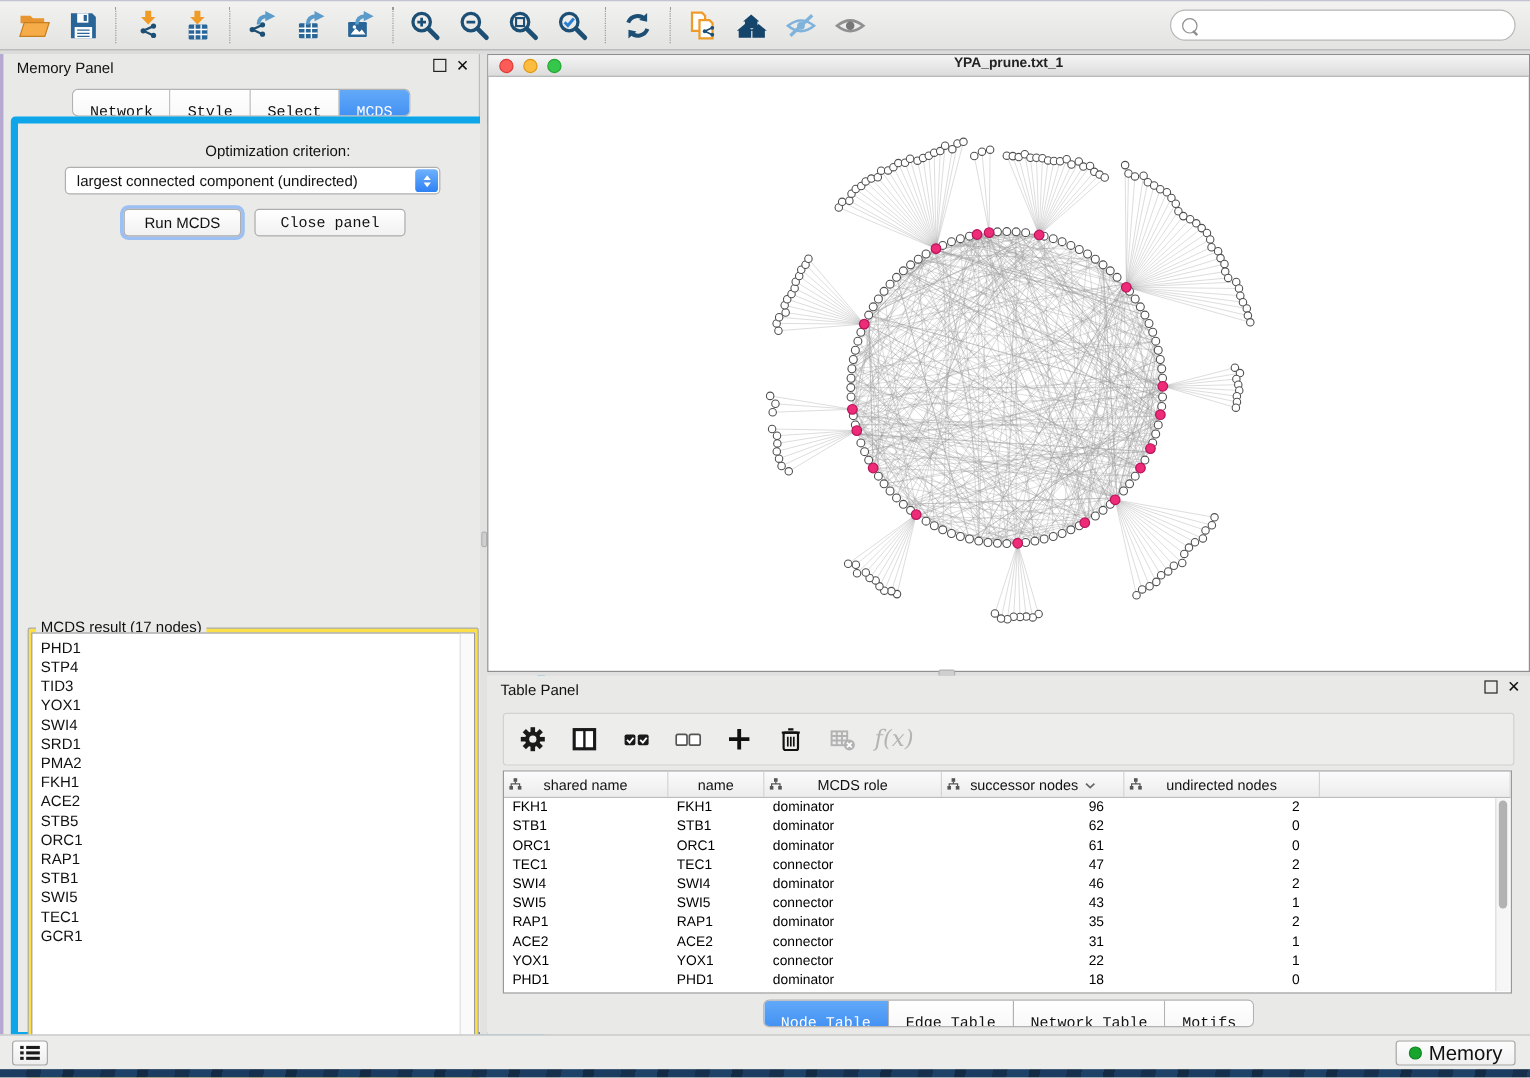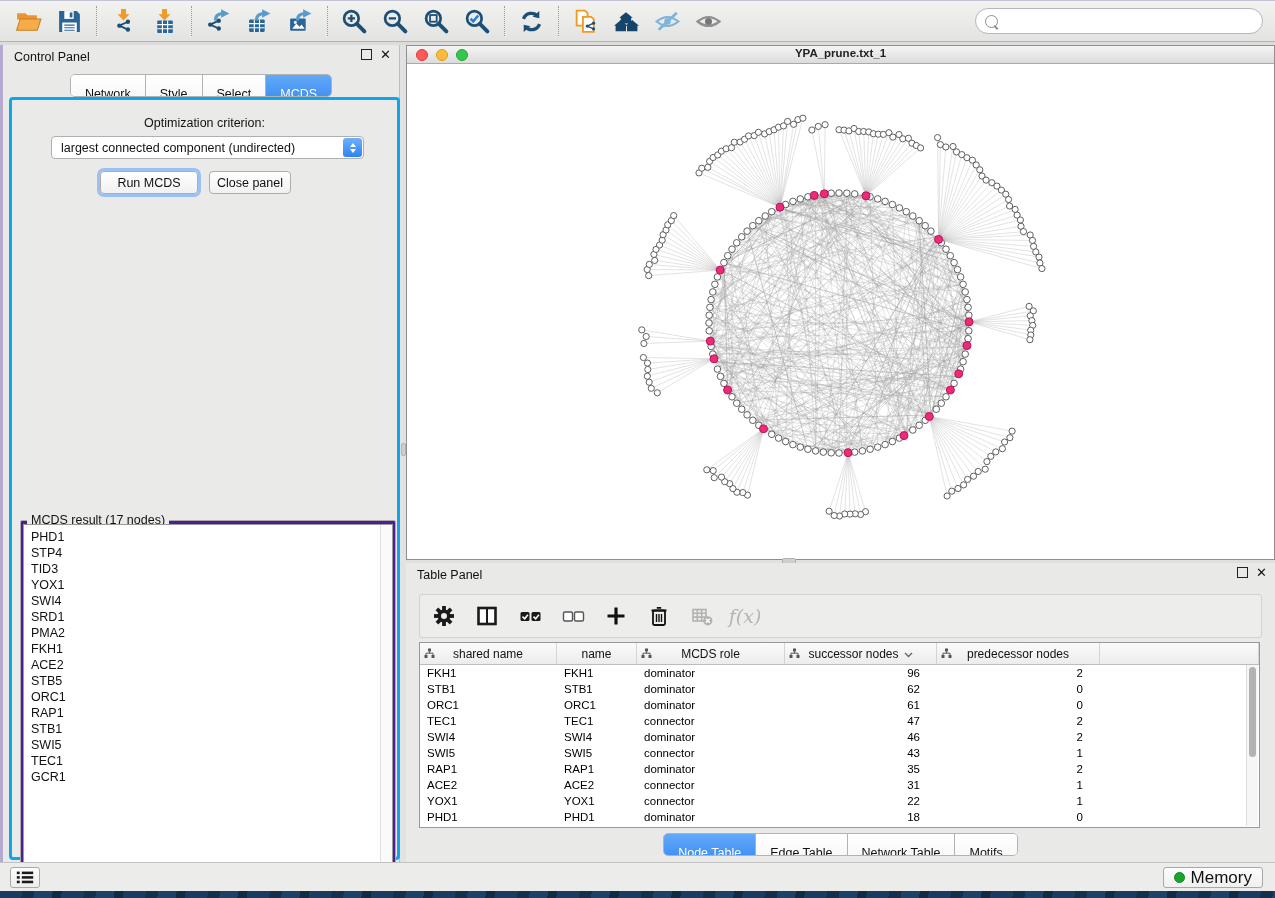--- a/index.html
+++ b/index.html
@@ -30,41 +30,41 @@
   .control-panel{position:absolute;left:3px;top:45px;width:397px;height:817px;background:#e9e9e8;
     border-right:1px solid #bdbdbd;box-sizing:border-box;}
   .panel-header{position:relative;height:24px;}
   .panel-title{position:absolute;left:11px;top:5px;font-size:12.5px;color:#111;}
   .panel-controls{position:absolute;right:8px;top:4px;display:flex;gap:8px;align-items:center;}
   .float-btn{width:9px;height:9px;border:1.6px solid #222;background:transparent;display:inline-block;}
   .close-btn{font-size:13px;font-weight:bold;color:#111;line-height:11px;}
 
   .seg-bar{display:inline-flex;background:#fff;border:1px solid #b2b2b2;border-radius:5px;overflow:hidden;height:21px;}
   .seg{padding:19px 14px;font-size:12.5px;border-right:1px solid #b2b2b2;background:linear-gradient(#fff,#f3f3f3);
-    color:#111;display:flex;align-items:center;}
+    color:#111;display:flex;align-items:center;font-family:Liberation Mono, monospace;}
   .seg:last-child{border-right:none;}
   .seg.sel{background:linear-gradient(#62a9f8,#2b7ff0);color:#fff;}
   .control-tabs-wrap{position:absolute;left:0;top:29px;width:100%;display:flex;justify-content:center;}
 
   .cp-content{position:absolute;left:6px;top:52px;width:385px;height:757px;background:#eaeae9;
-    border:3px solid #0ea5e9;border-radius:4px;}
+    border:6px solid #0ea5e9;border-radius:4px;padding-left:48px;}
   .opt-label{position:absolute;left:0;top:16px;width:100%;text-align:center;font-size:12.5px;color:#111;}
   .select{position:absolute;left:39px;top:36px;width:313px;height:23px;background:#fff;border:1px solid #b0b0b0;
     border-radius:4px;box-sizing:border-box;display:flex;align-items:center;}
   .select-value{padding-left:9px;font-size:12.5px;color:#111;flex:1;white-space:nowrap;overflow:hidden;}
   .stepper{width:19px;height:19px;margin-right:1px;border-radius:3px;background:linear-gradient(#6fb1fb,#2e82f5);
     display:flex;flex-direction:column;align-items:center;justify-content:center;gap:2px;flex:0 0 auto;}
   .tri-up{width:0;height:0;border-left:3.5px solid transparent;border-right:3.5px solid transparent;border-bottom:4.5px solid #fff;}
   .tri-down{width:0;height:0;border-left:3.5px solid transparent;border-right:3.5px solid transparent;border-top:4.5px solid #fff;}
   .btn{position:absolute;height:23px;background:linear-gradient(#fff,#f1f1f1);border:1px solid #adadad;border-radius:4px;
     font-size:12.5px;color:#111;display:flex;align-items:center;justify-content:center;box-sizing:border-box;}
   .btn-run{left:88px;top:71px;width:98px;box-shadow:0 0 0 3px rgba(104,164,250,.6);}
-  .btn-close{left:197px;top:71px;width:82px;}
-
-  .fieldset{position:absolute;left:8px;top:420px;width:374px;height:374px;background:#4c1d95;border:1px solid #ababab;
+  .btn-close{left:197px;top:71px;width:126px;font-family:Liberation Mono, monospace;}
+
+  .fieldset{position:absolute;left:8px;top:420px;width:374px;height:374px;background:#fde047;border:1px solid #ababab;
     border-radius:2px;}
   .legend{position:absolute;left:6px;top:-8px;background:#eaeae9;padding:0 4px;font-size:12.5px;color:#111;}
   .listbox{position:absolute;left:2px;top:3px;right:2px;bottom:6px;border:1px solid #9a9a9a;background:#fff;overflow:hidden;}
   .list-scroll{position:absolute;top:0;right:0;bottom:0;width:11px;background:#fafafa;border-left:1px solid #e0e0e0;}
   .list-items{position:absolute;left:0;top:4px;right:12px;}
   .list-item{padding-left:7px;font-size:12.5px;line-height:16px;color:#111;}
 
   
   .v-splitter{position:absolute;left:400px;top:45px;width:6px;height:817px;background:#e2e2e1;}
   .v-nub{position:absolute;left:0.5px;top:398px;width:5px;height:13px;background:#cfcfcf;border:1px solid #b2b2b2;border-radius:2px;box-sizing:border-box;}
@@ -270,21 +270,21 @@
     <div class="search-box">
       <span class="mag"></span>
       <input class="search-input" placeholder="" style="">
     </div>
   </div>
 
   <div class="left-strip"></div>
 
   <div class="control-panel">
     <div class="panel-header">
-      <span class="panel-title">Control Panel</span>
+      <span class="panel-title">Memory Panel</span>
       <span class="panel-controls">
         <span class="float-btn"></span>
         <span class="close-btn">✕</span>
       </span>
     </div>
     <div class="control-tabs-wrap">
       <div class="seg-bar" id="control-tabs">
           <div class="seg">Network</div>
           <div class="seg">Style</div>
           <div class="seg">Select</div>
@@ -1304,21 +1304,21 @@
           </div>
           <div class="th" style="width: 163px;">
             <span class="hicon"><svg width="11" height="11" viewBox="0 0 11 11">
                 <g fill="#555">
                   <rect x="4" y="0.5" width="3" height="3"></rect>
                   <rect x="0.5" y="7" width="3" height="3"></rect>
                   <rect x="7.5" y="7" width="3" height="3"></rect>
                 </g>
                 <path d="M5.5 3.5V5.2M2 7V5.2h7V7" stroke="#555" fill="none"></path>
               </svg></span>
-            <span>predecessor nodes</span>
+            <span>undirected nodes</span>
           </div>
           <div class="th" style="flex: 1 1 0%;"></div>
         </div>
       <div id="tbody">
           <div class="trow">
             <div class="td l" style="width: 137px;">FKH1</div>
             <div class="td l" style="width: 80px;">FKH1</div>
             <div class="td l" style="width: 148px;">dominator</div>
             <div class="td r" style="width: 152px;">96</div>
             <div class="td r" style="width: 163px;">2</div>

